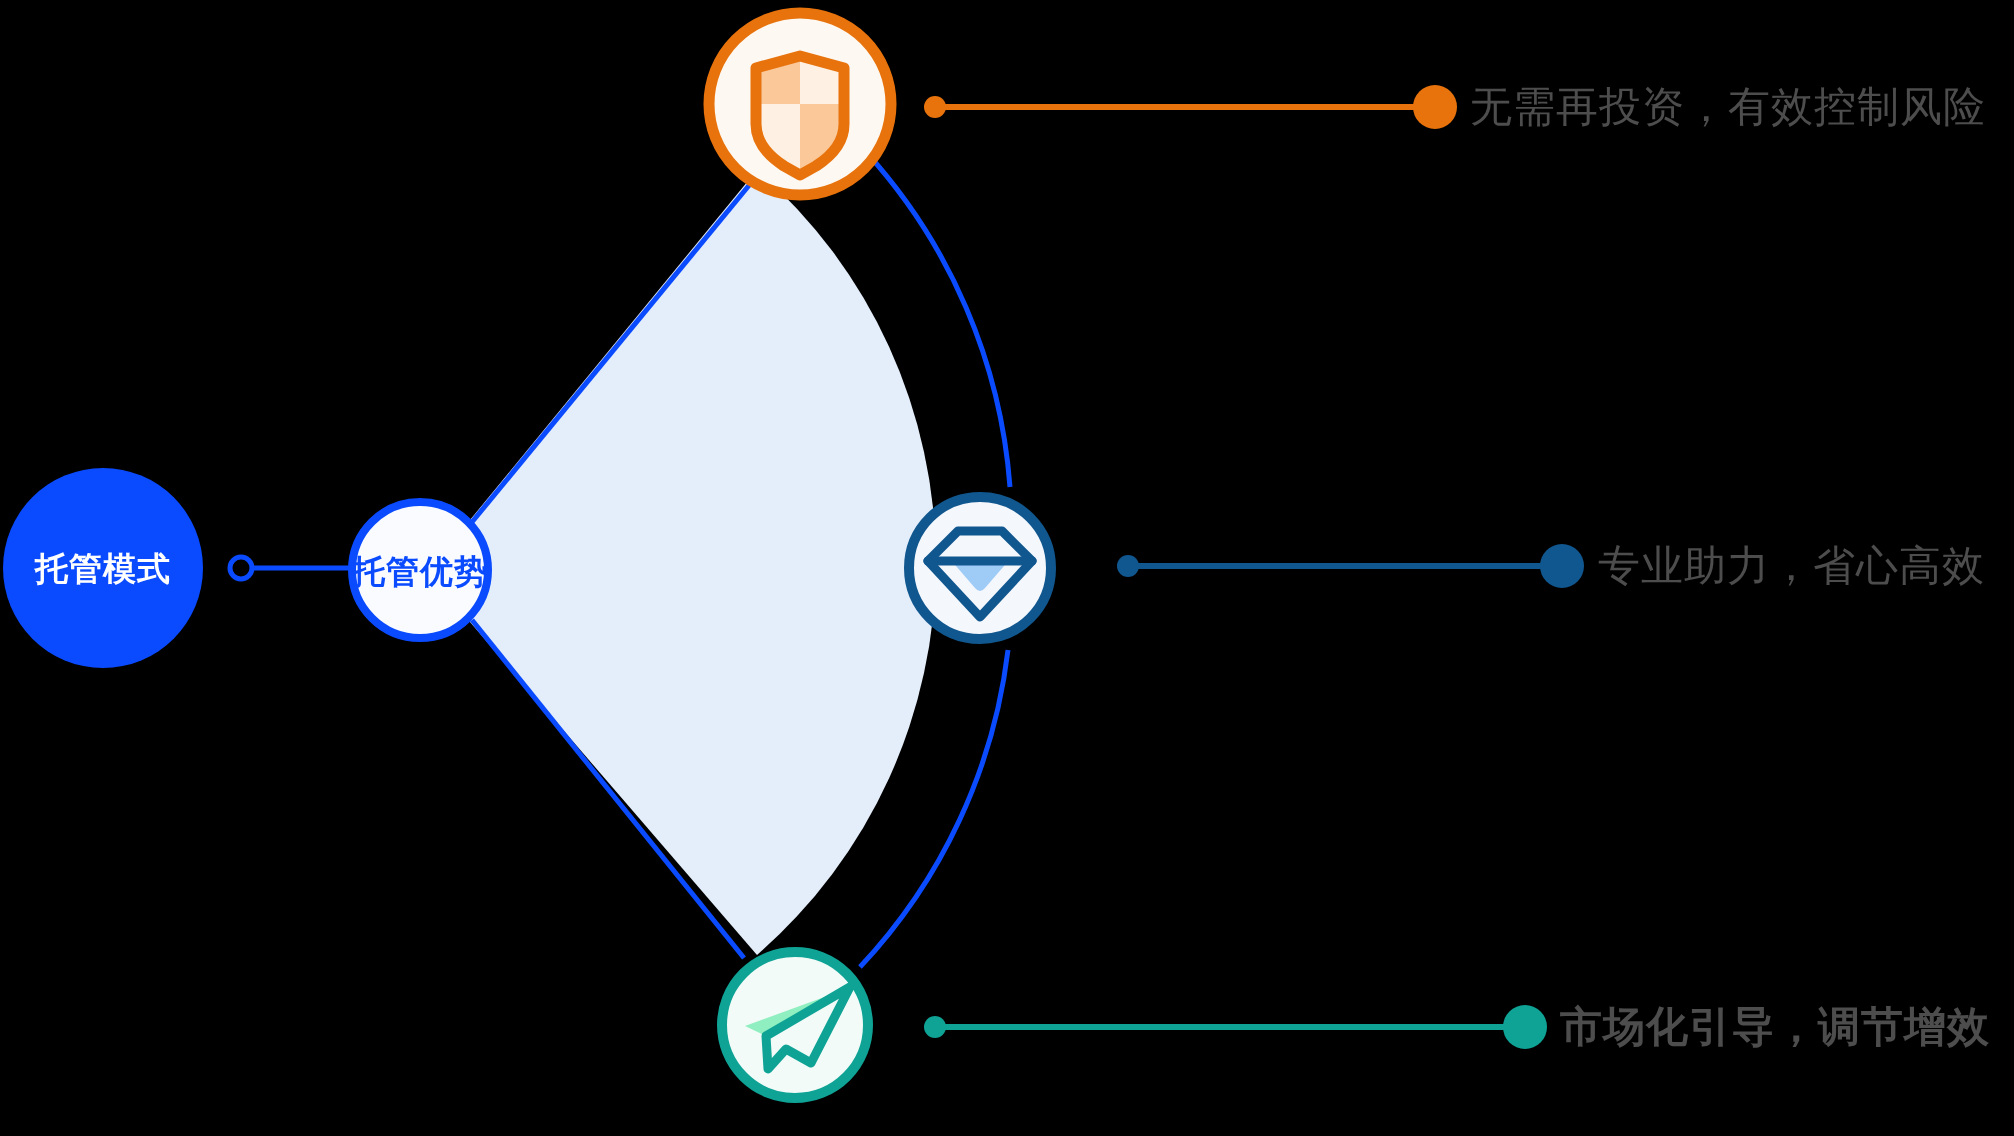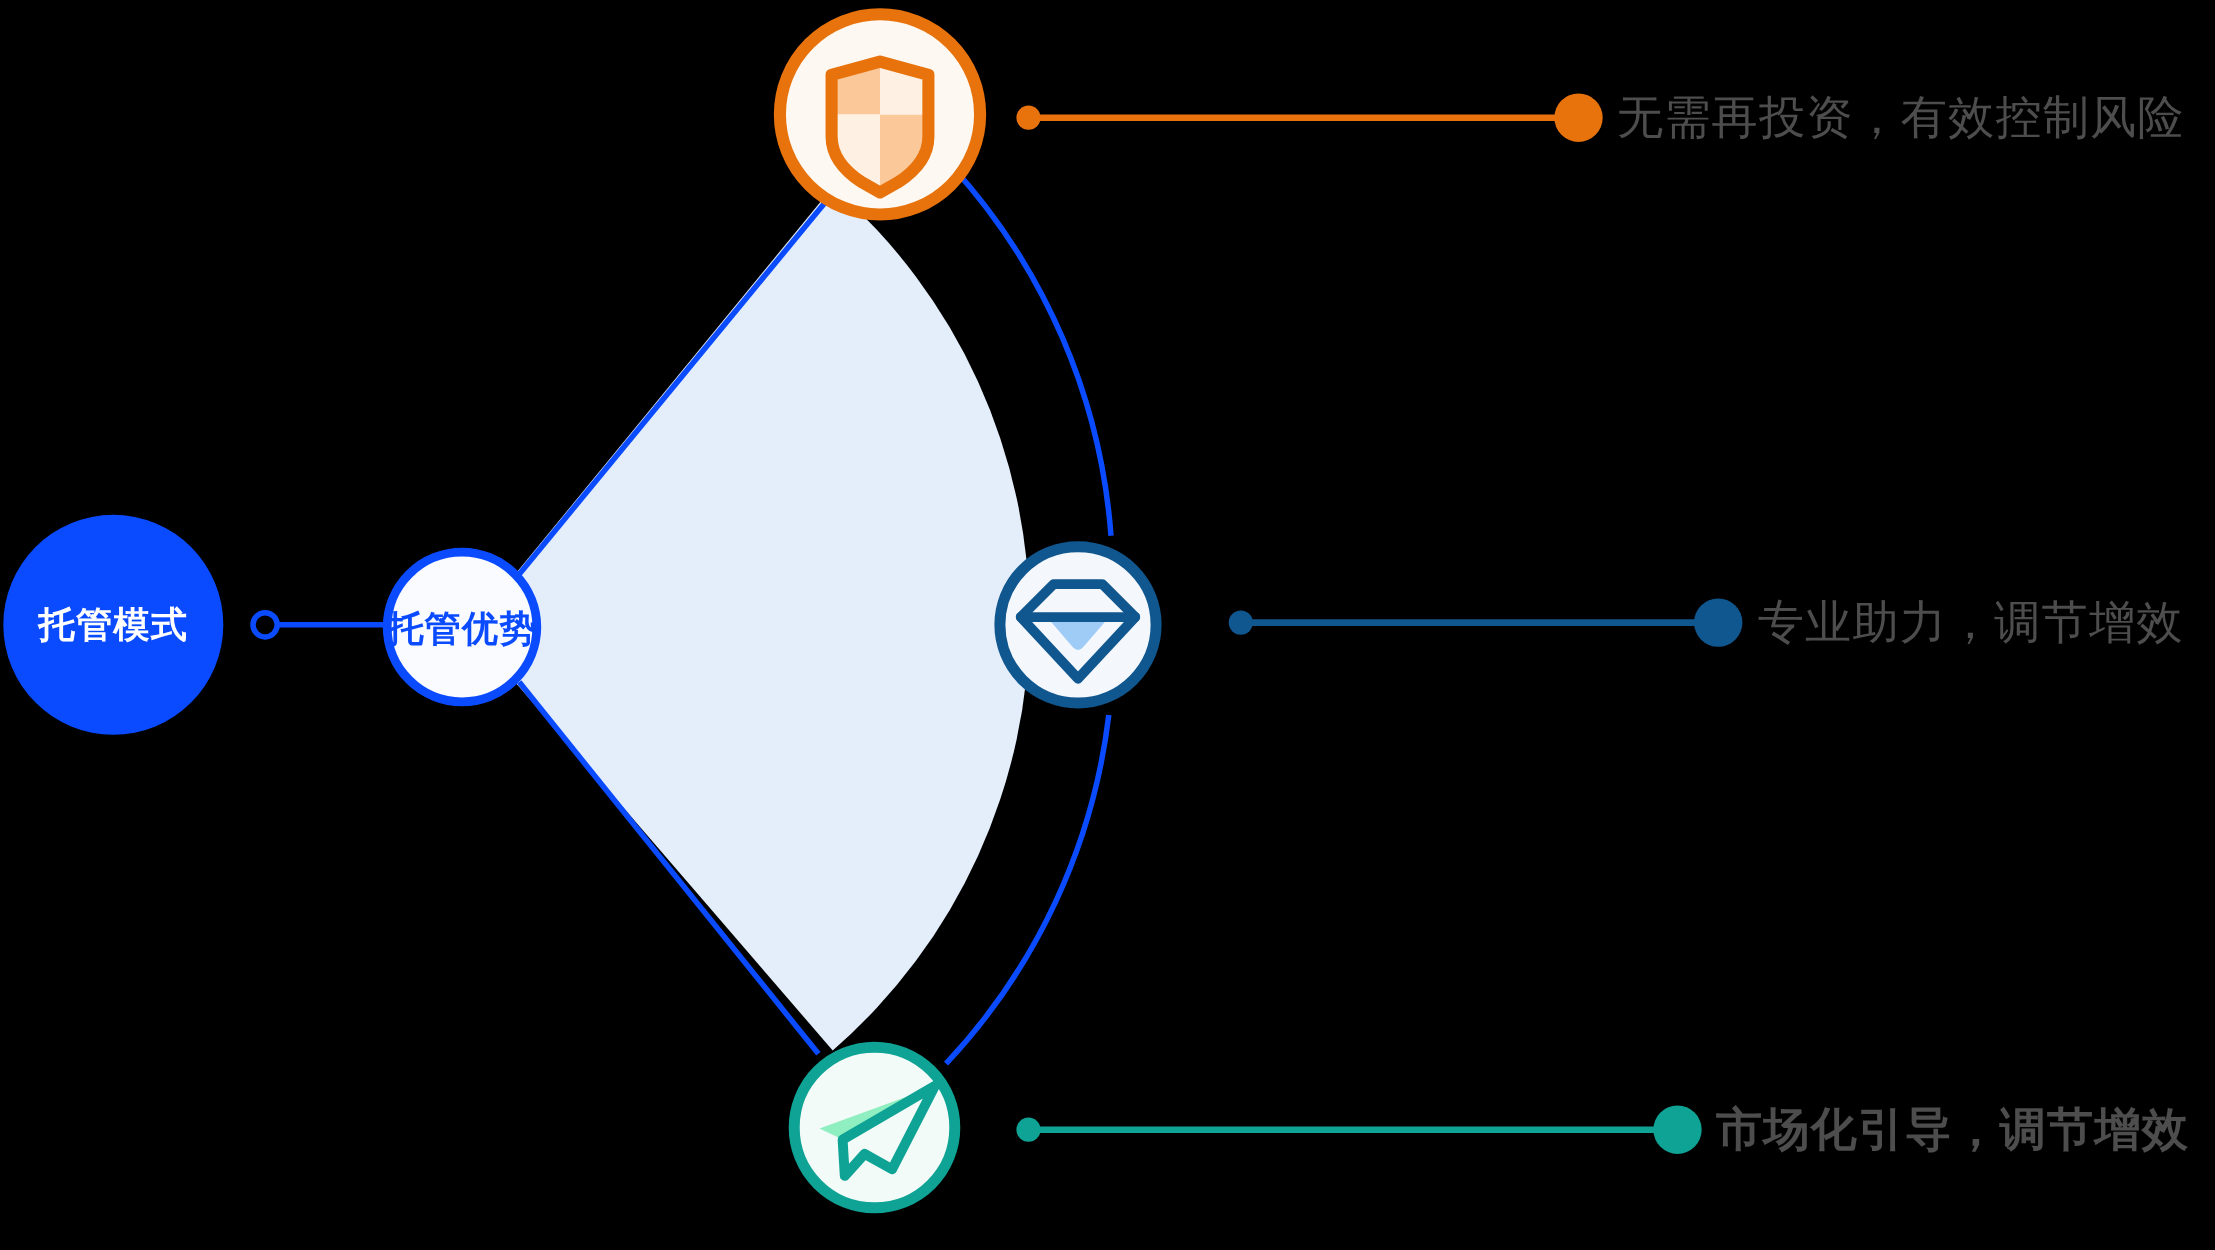--- a/index.html
+++ b/index.html
@@ -90,17 +90,17 @@
       <g transform="translate(795,1027)">
         <path fill="#8FEFC0" d="M 54 -39 L -50 -1 L -29 9 L 50 -35 Z"></path>
         <path fill="none" stroke="#0FA396" stroke-width="9" stroke-linejoin="round" stroke-linecap="round" d="M 55 -40 L -29 9 L -27 42 L -9 22 L 16 36 Z"></path>
       </g>
     </g>
 
   </svg>
 
   <div class="lbl" style="left:1470px; top:107px; transform:translateY(-50%);">无需再投资，有效控制风险</div>
 
-  <div class="lbl" style="left:1598px; top:566px; transform:translateY(-50%);">专业助力，调节增效</div>
+  <div class="lbl" style="left:1598px; top:566px; transform:translateY(-50%);">专业助力，省心高效</div>
 
   <div class="lbl" style="left:1560px; top:1027px; transform:translateY(-50%);font-weight:bold;">市场化引导，调节增效</div>
 
 </div>
 
 </body></html>

